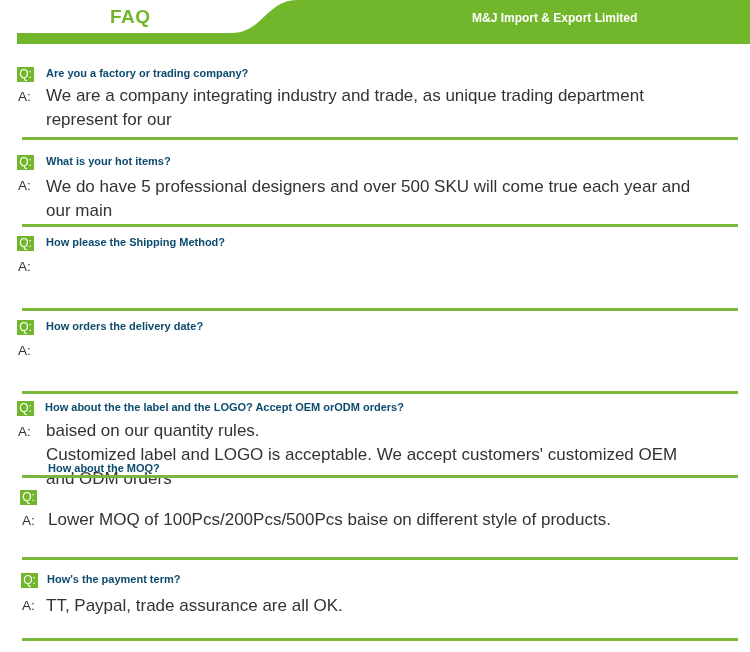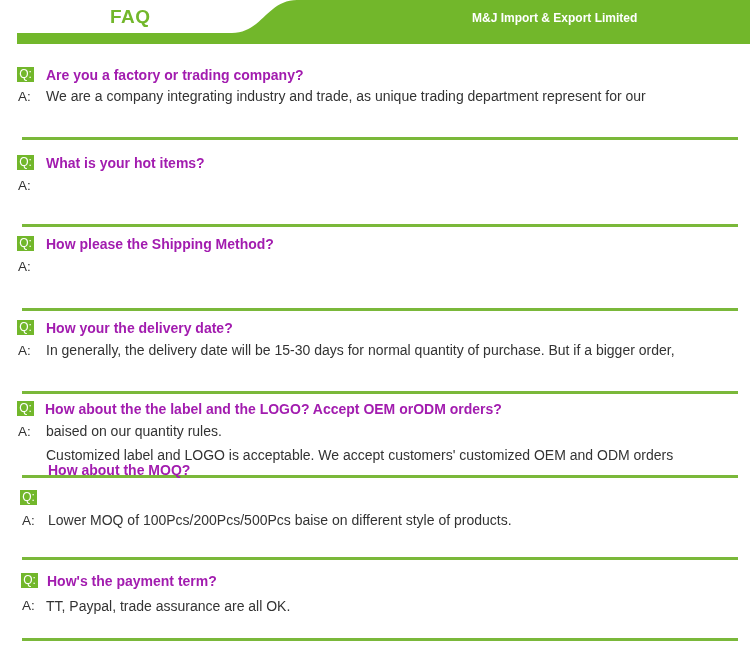--- a/index.html
+++ b/index.html
@@ -4,23 +4,23 @@
 <style>
   html, body { margin:0; padding:0; background:#ffffff; }
   body { width:750px; height:652px; position:relative; overflow:hidden;
          font-family:"Liberation Sans", sans-serif; color:#333; }
   .header { position:absolute; left:17px; top:0; width:750px; height:45px; }
   .header svg { position:absolute; left:0; top:0; }
   .faq-title { position:absolute; left:93px; top:6px; font-size:19px; font-weight:bold; color:#72b72b; letter-spacing:0.5px; }
   .company { position:absolute; left:455px; top:11px; font-size:12px; font-weight:bold; color:#ffffff;text-align:center; }
   .qbadge { position:absolute; left:17px; width:17px; height:15px; background:#72b72b; color:#fff;
             font-size:12px; line-height:15px; text-align:center; }
-  .qtext { position:absolute; left:46px; font-size:14px; font-weight:bold; color:#a21caf; white-space:nowrap; }
+  .qtext { position:absolute; left:46px; font-size:11px; font-weight:bold; color:#0c4a6e; white-space:nowrap; }
   .alabel { position:absolute; left:18px; font-size:13.5px; color:#333; }
-  .atext { position:absolute; left:46px; width:650px; font-size:14px; line-height:24px; color:#333; }
+  .atext { position:absolute; left:46px; width:650px; font-size:17px; line-height:24px; color:#333; }
   .divider { position:absolute; left:22px; width:716px; height:3px; background:#7ab83a; }
 </style>
 </head>
 <body>
 
 <div class="header">
   <svg width="750" height="45" viewBox="0 0 750 45">
     <path d="M0 33 L215 33 C245 33 250 0 280 0 L750 0 L750 44 L0 44 Z" fill="#72b72b"></path>
   </svg>
   <div class="faq-title">FAQ</div>
@@ -32,35 +32,35 @@
 <div class="alabel" style="top:89px">A:</div>
 <div class="atext" style="top:84px">
   <div>We are a company integrating industry and trade, as unique trading department represent for our</div>
 </div>
 <div class="divider" style="top:137px"></div>
 
 <div class="qbadge" style="top:155px">Q:</div>
 <div class="qtext" style="top:155px">What is your hot items?</div>
 <div class="alabel" style="top:178px">A:</div>
 <div class="atext" style="top:175px">
+  <div>We do have 5 professional designers and over 500 SKU will come true each year and our main</div>
 </div>
 <div class="divider" style="top:224px"></div>
 
 <div class="qbadge" style="top:236px">Q:</div>
 <div class="qtext" style="top:236px">How please the Shipping Method?</div>
 <div class="alabel" style="top:259px">A:</div>
 <div class="atext" style="top:254px">
 </div>
 <div class="divider" style="top:308px"></div>
 
 <div class="qbadge" style="top:320px">Q:</div>
-<div class="qtext" style="top:320px">How your the delivery date?</div>
+<div class="qtext" style="top:320px">How orders the delivery date?</div>
 <div class="alabel" style="top:343px">A:</div>
 <div class="atext" style="top:338px">
-  <div>In generally, the delivery date will be 15-30 days for normal quantity of purchase. But if a bigger order,</div>
 </div>
 <div class="divider" style="top:391px"></div>
 
 <div class="qbadge" style="top:401px">Q:</div>
 <div class="qtext" style="top:401px; left:45px">How about the the label and the LOGO? Accept OEM orODM orders?</div>
 <div class="alabel" style="top:424px">A:</div>
 <div class="atext" style="top:419px">
   <div>baised on our quantity rules.</div>
   <div>Customized label and LOGO is acceptable. We accept customers' customized OEM and ODM orders</div>
 </div>

